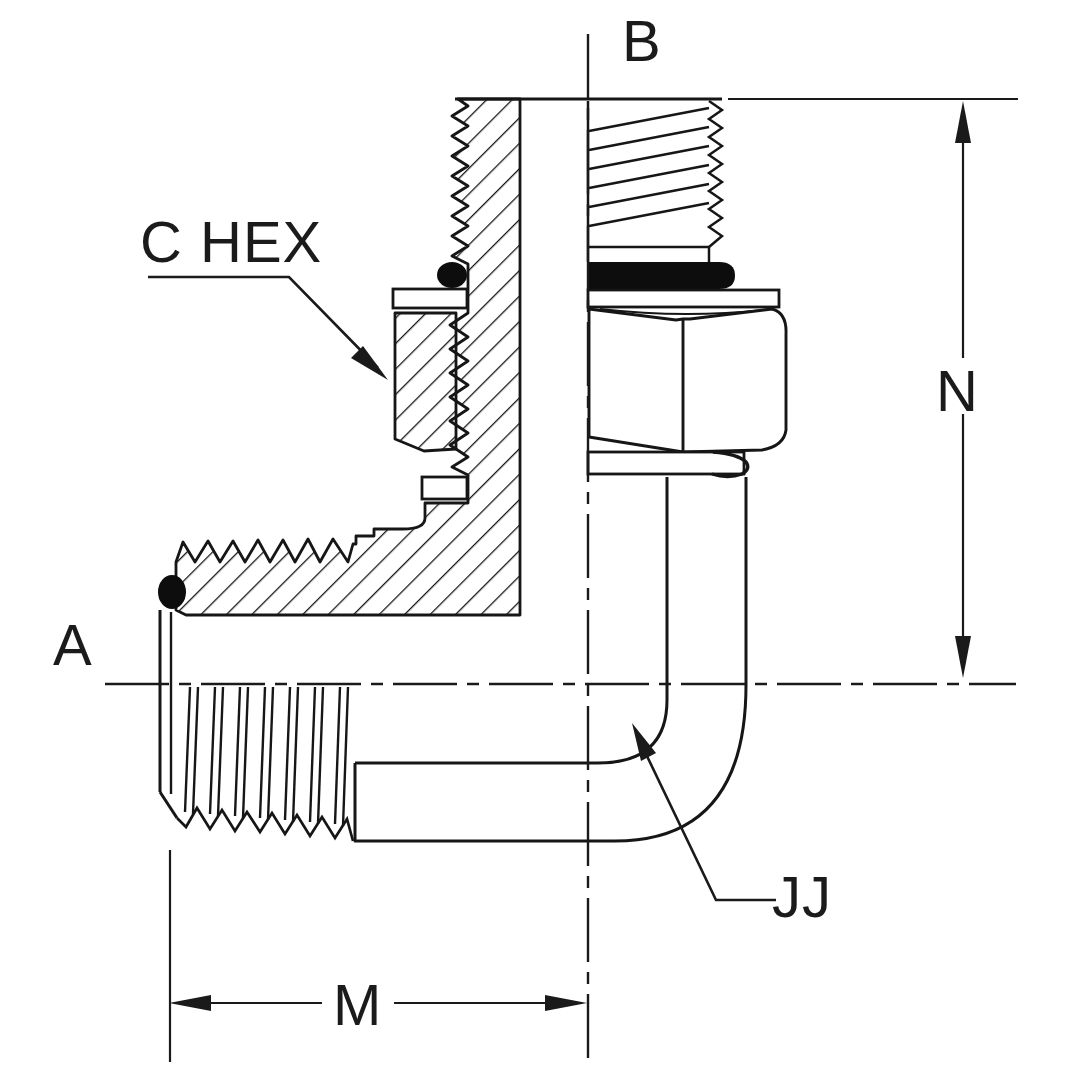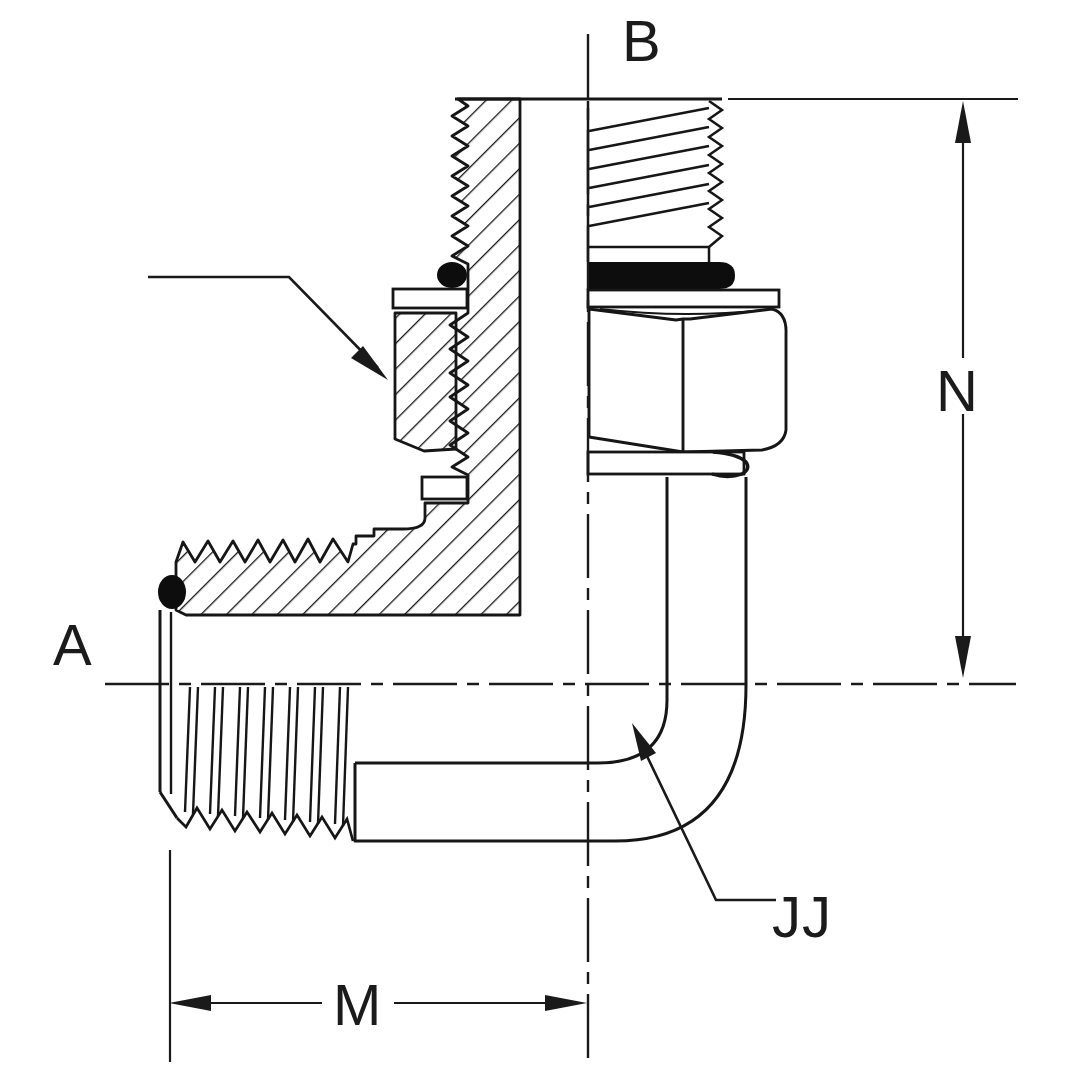--- a/index.html
+++ b/index.html
@@ -143,22 +143,23 @@
     </g>
 
     <g stroke="#1a1a1a" stroke-width="2.6" fill="none">
       <path d="M646,754 L716,900 L776,900"></path>
       <polygon points="632,723 656,753 641,761" fill="#1a1a1a" stroke="none"></polygon>
     </g>
   </svg>
 
   <div class="lbl" style="left:622px;top:12px;">B</div>
 
+  <div class="lbl" style="left:140px;top:213px;">C HEX</div>
 
   <div class="lbl" style="left:53px;top:616px;">A</div>
 
   <div class="lbl" style="left:936px;top:362px;">N</div>
 
   <div class="lbl" style="left:333px;top:976px;">M</div>
 
-  <div class="lbl" style="left:772px;top:888px;">JJ</div>
+  <div class="lbl" style="left:772px;top:868px;">JJ</div>
 
 </div>
 
 </body></html>

